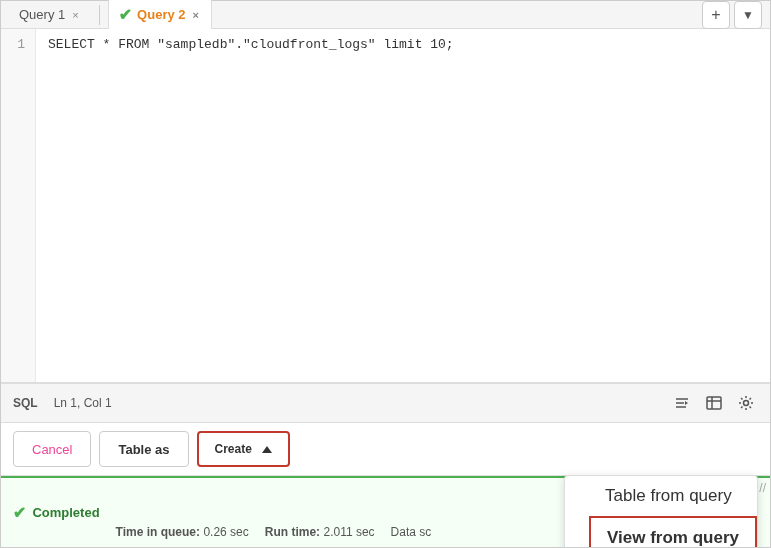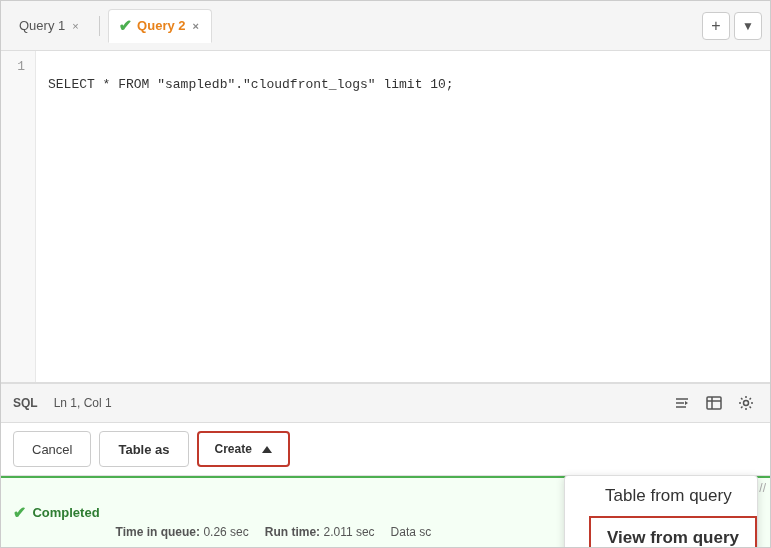--- a/index.html
+++ b/index.html
@@ -20,21 +20,21 @@
       flex-direction: column;
       border: 1px solid #ccc;
     }
 
     
     .tab-bar {
       display: flex;
       align-items: center;
       background: #f5f5f5;
       border-bottom: 1px solid #ddd;
-      height: 50px;
+      height: 28px;
       padding: 7px 8px;
       gap: 4px;
     }
 
     .tab {
       display: flex;
       align-items: center;
       padding: 6px 10px;
       border-radius: 4px 4px 0 0;
       cursor: pointer;
@@ -130,21 +130,20 @@
       min-width: 35px;
       text-align: right;
     }
 
     .code-content {
       padding: 8px 12px;
       flex: 1;
       outline: none;
       white-space: pre;
       color: #333;
-      margin-top: 18px;
     }
 
     .resize-handle {
       position: absolute;
       bottom: 52px;
       right: 4px;
       color: #aaa;
       font-size: 12px;
       cursor: se-resize;
     }
@@ -208,21 +207,21 @@
       border-radius: 4px;
       padding: 8px 18px;
       font-size: 13px;
       font-weight: 600;
       cursor: pointer;
       height: 36px;
     }
 
     .btn-cancel {
       background: #fff;
-      color: #404040;
+      color: #ec4899;
       border: 1px solid #ccc;
       border-radius: 4px;
       padding: 8px 18px;
       font-size: 13px;
       cursor: pointer;
       height: 36px;
     }
 
     .btn-save {
       background: #fff;

